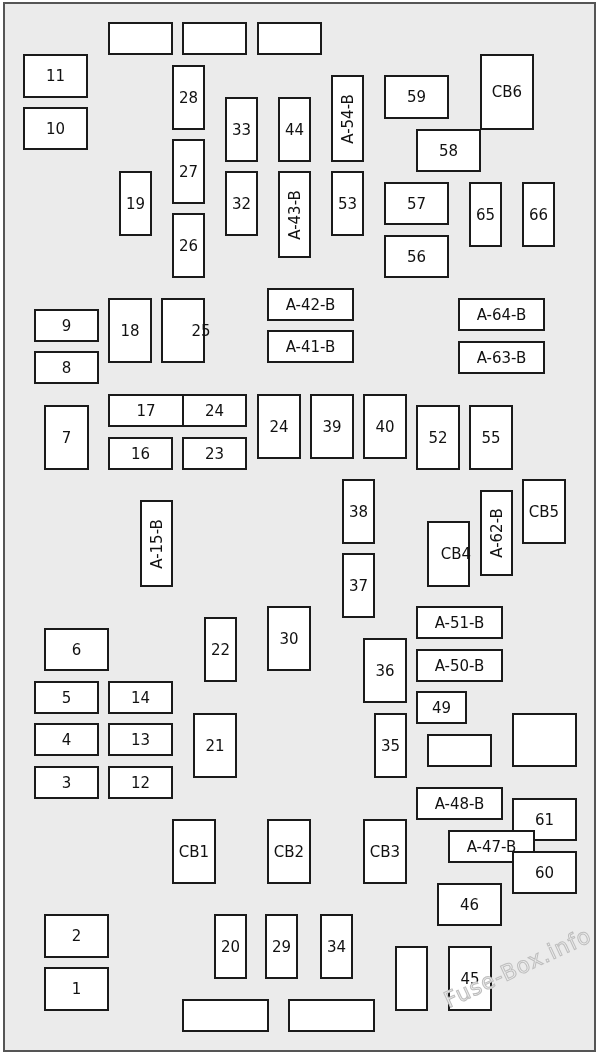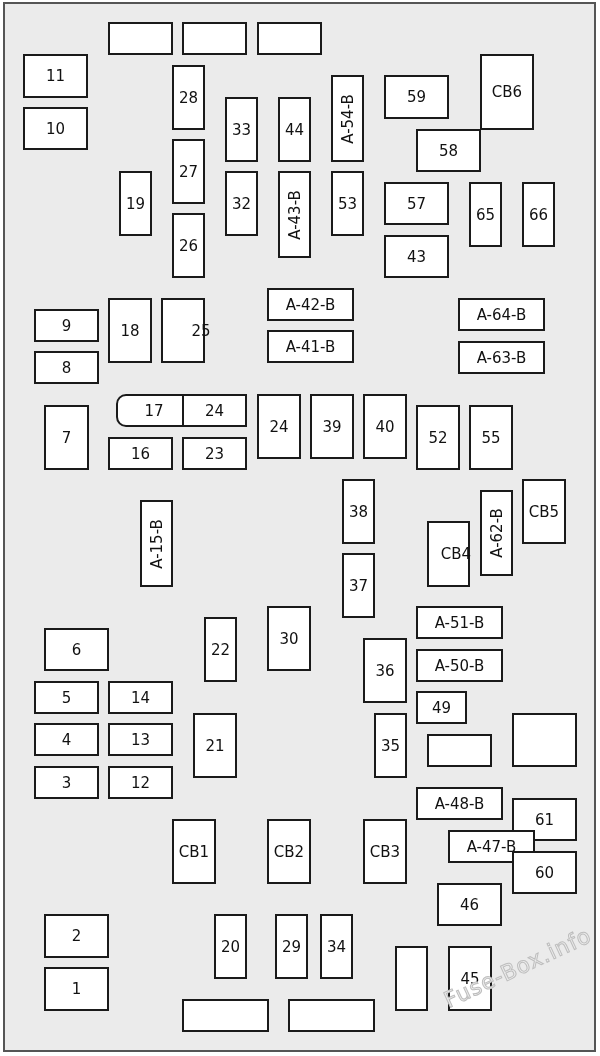--- a/index.html
+++ b/index.html
@@ -87,21 +87,21 @@
     <div class="fuse" style="left: 469px; top: 182px; width: 33px; height: 65px;">
       <span class="lbl">65</span>
     </div>
     <div class="fuse" style="left: 522px; top: 182px; width: 33px; height: 65px;">
       <span class="lbl">66</span>
     </div>
     <div class="fuse" style="left: 172px; top: 213px; width: 33px; height: 65px;">
       <span class="lbl">26</span>
     </div>
     <div class="fuse" style="left: 384px; top: 235px; width: 65px; height: 43px;">
-      <span class="lbl">43</span>
+      <span class="lbl">56</span>
     </div>
     <div class="fuse" style="left: 267px; top: 288px; width: 87px; height: 33px;">
       <span class="lbl">A-42-B</span>
     </div>
     <div class="fuse" style="left: 458px; top: 298px; width: 87px; height: 33px;">
       <span class="lbl">A-64-B</span>
     </div>
     <div class="fuse" style="left: 34px; top: 309px; width: 65px; height: 33px;">
       <span class="lbl">9</span>
     </div>
@@ -113,21 +113,21 @@
     </div>
     <div class="fuse" style="left: 267px; top: 330px; width: 87px; height: 33px;">
       <span class="lbl">A-41-B</span>
     </div>
     <div class="fuse" style="left: 458px; top: 341px; width: 87px; height: 33px;">
       <span class="lbl">A-63-B</span>
     </div>
     <div class="fuse" style="left: 34px; top: 351px; width: 65px; height: 33px;">
       <span class="lbl">8</span>
     </div>
-    <div class="fuse" style="left: 116px; top: 394px; width: 76px; height: 33px; border-radius: 10px;">
+    <div class="fuse" style="left: 108px; top: 394px; width: 76px; height: 33px;">
       <span class="lbl">17</span>
     </div>
     <div class="fuse" style="left: 182px; top: 394px; width: 65px; height: 33px;">
       <span class="lbl">24</span>
     </div>
     <div class="fuse" style="left: 257px; top: 394px; width: 44px; height: 65px;">
       <span class="lbl">24</span>
     </div>
     <div class="fuse" style="left: 310px; top: 394px; width: 44px; height: 65px;">
       <span class="lbl">39</span>
@@ -242,21 +242,21 @@
     </div>
     <div class="fuse" style="left: 437px; top: 883px; width: 65px; height: 43px;">
       <span class="lbl">46</span>
     </div>
     <div class="fuse" style="left: 44px; top: 914px; width: 65px; height: 44px;">
       <span class="lbl">2</span>
     </div>
     <div class="fuse" style="left: 214px; top: 914px; width: 33px; height: 65px;">
       <span class="lbl">20</span>
     </div>
-    <div class="fuse" style="left: 275px; top: 914px; width: 33px; height: 65px;">
+    <div class="fuse" style="left: 265px; top: 914px; width: 33px; height: 65px;">
       <span class="lbl">29</span>
     </div>
     <div class="fuse" style="left: 320px; top: 914px; width: 33px; height: 65px;">
       <span class="lbl">34</span>
     </div>
     <div class="fuse" style="left: 395px; top: 946px; width: 33px; height: 65px;">
       <span class="lbl"></span>
     </div>
     <div class="fuse" style="left: 448px; top: 946px; width: 44px; height: 65px;">
       <span class="lbl">45</span>

